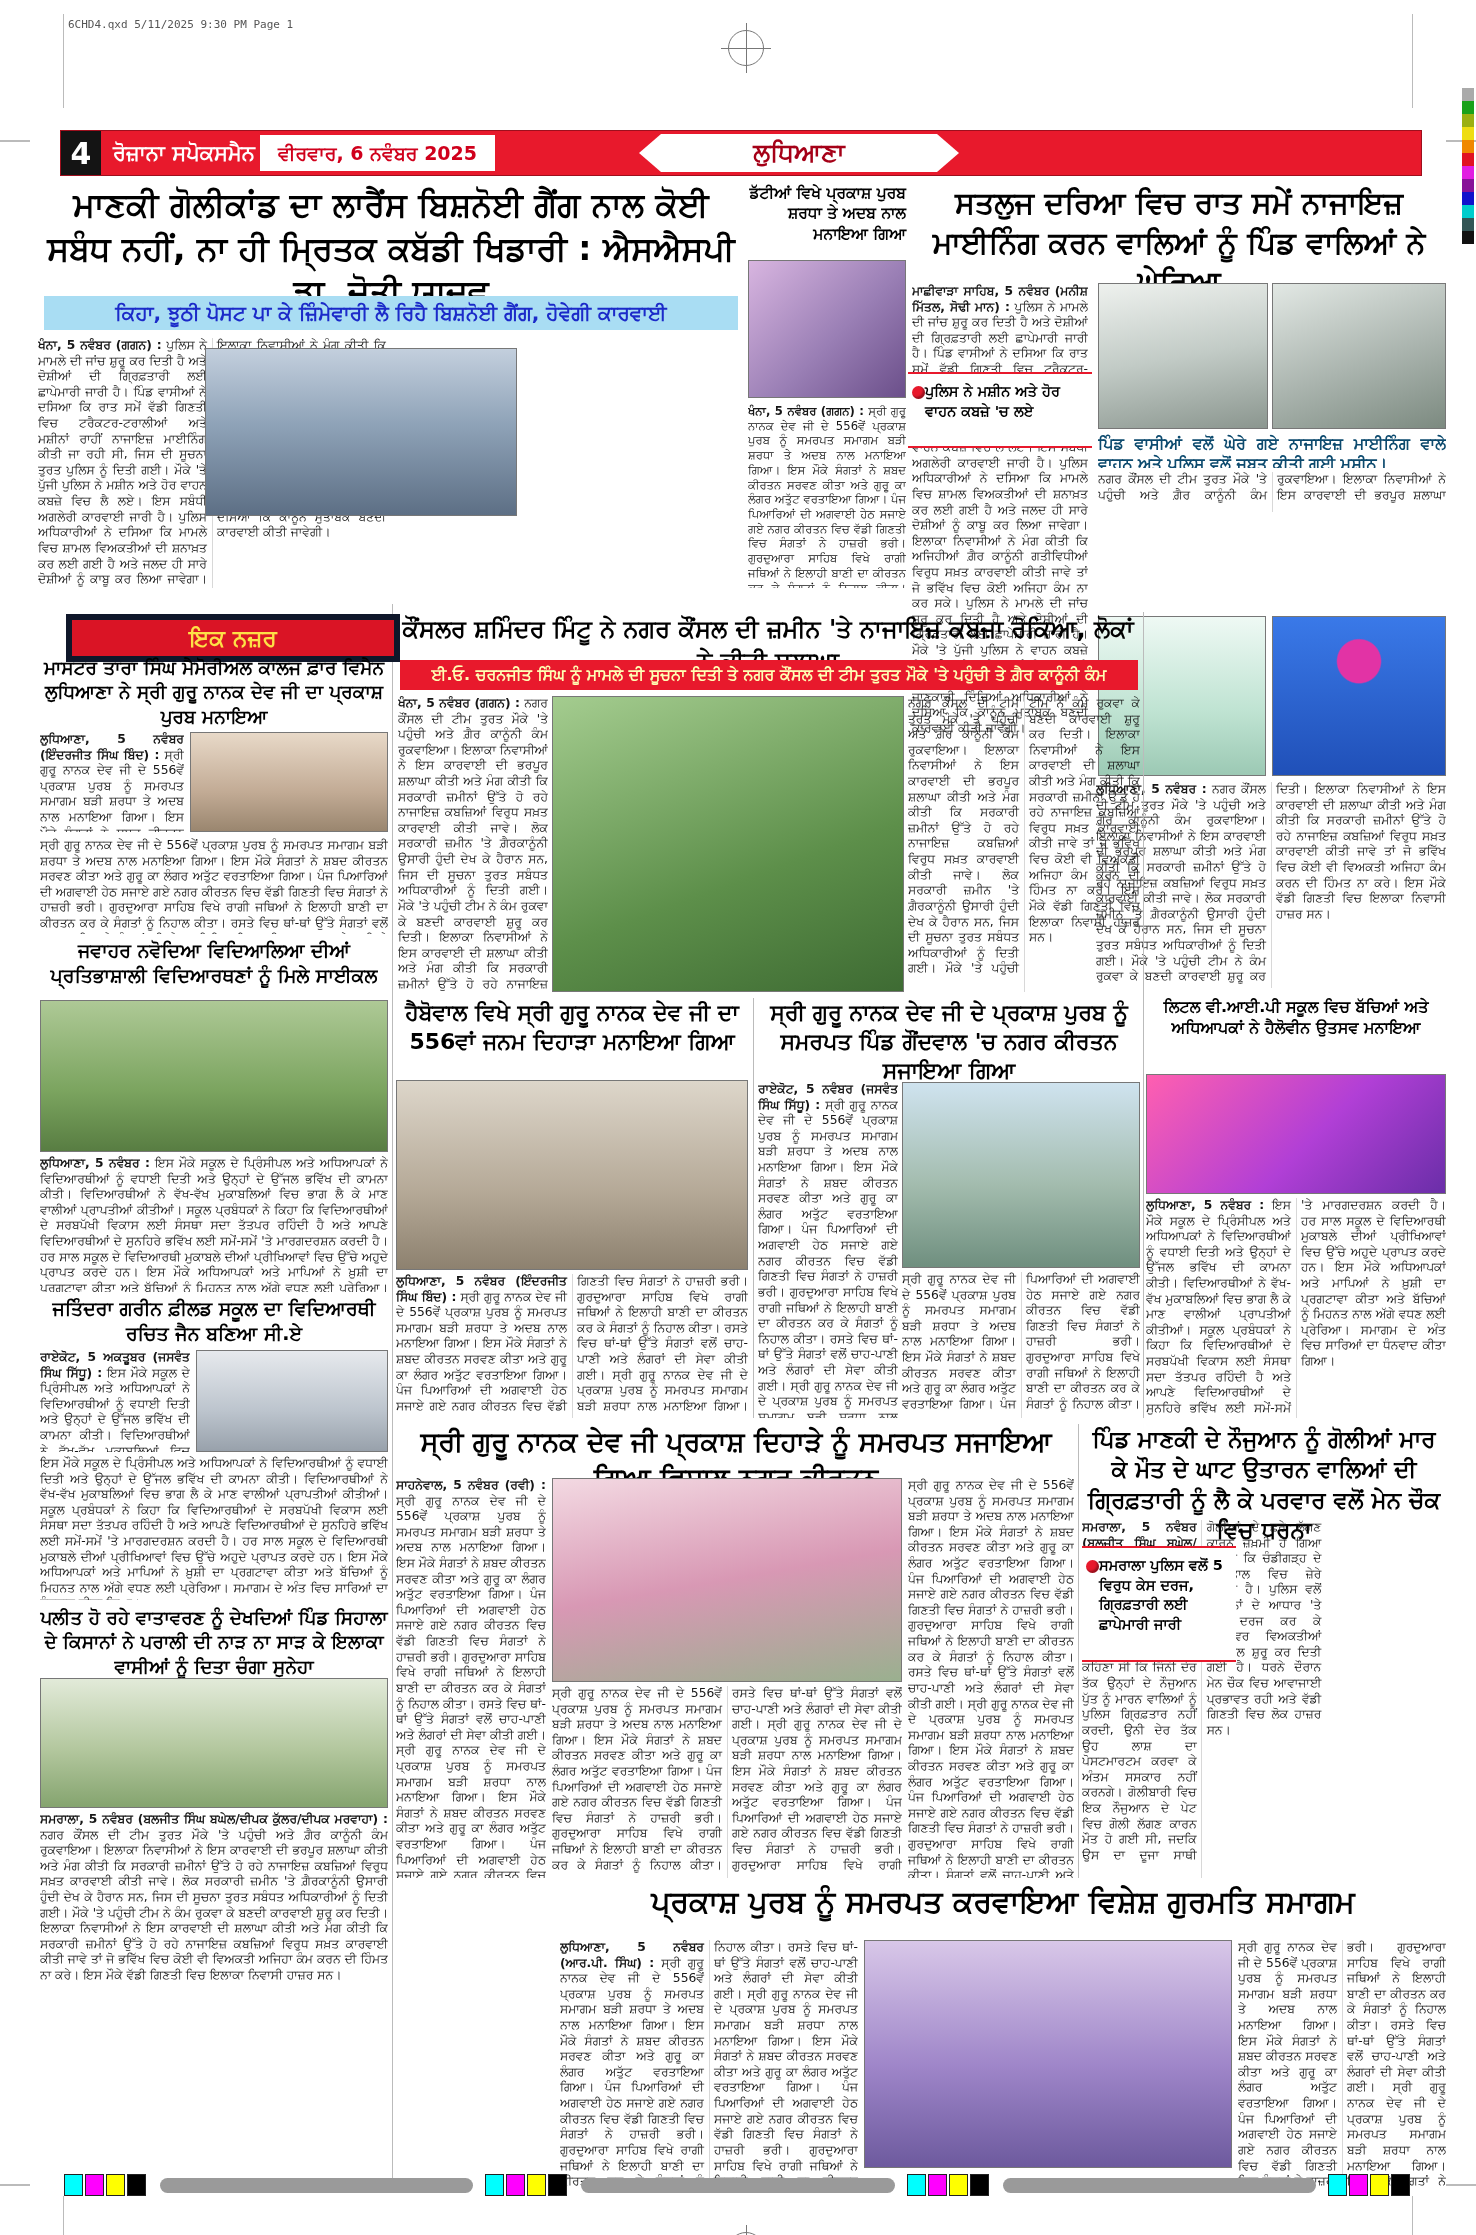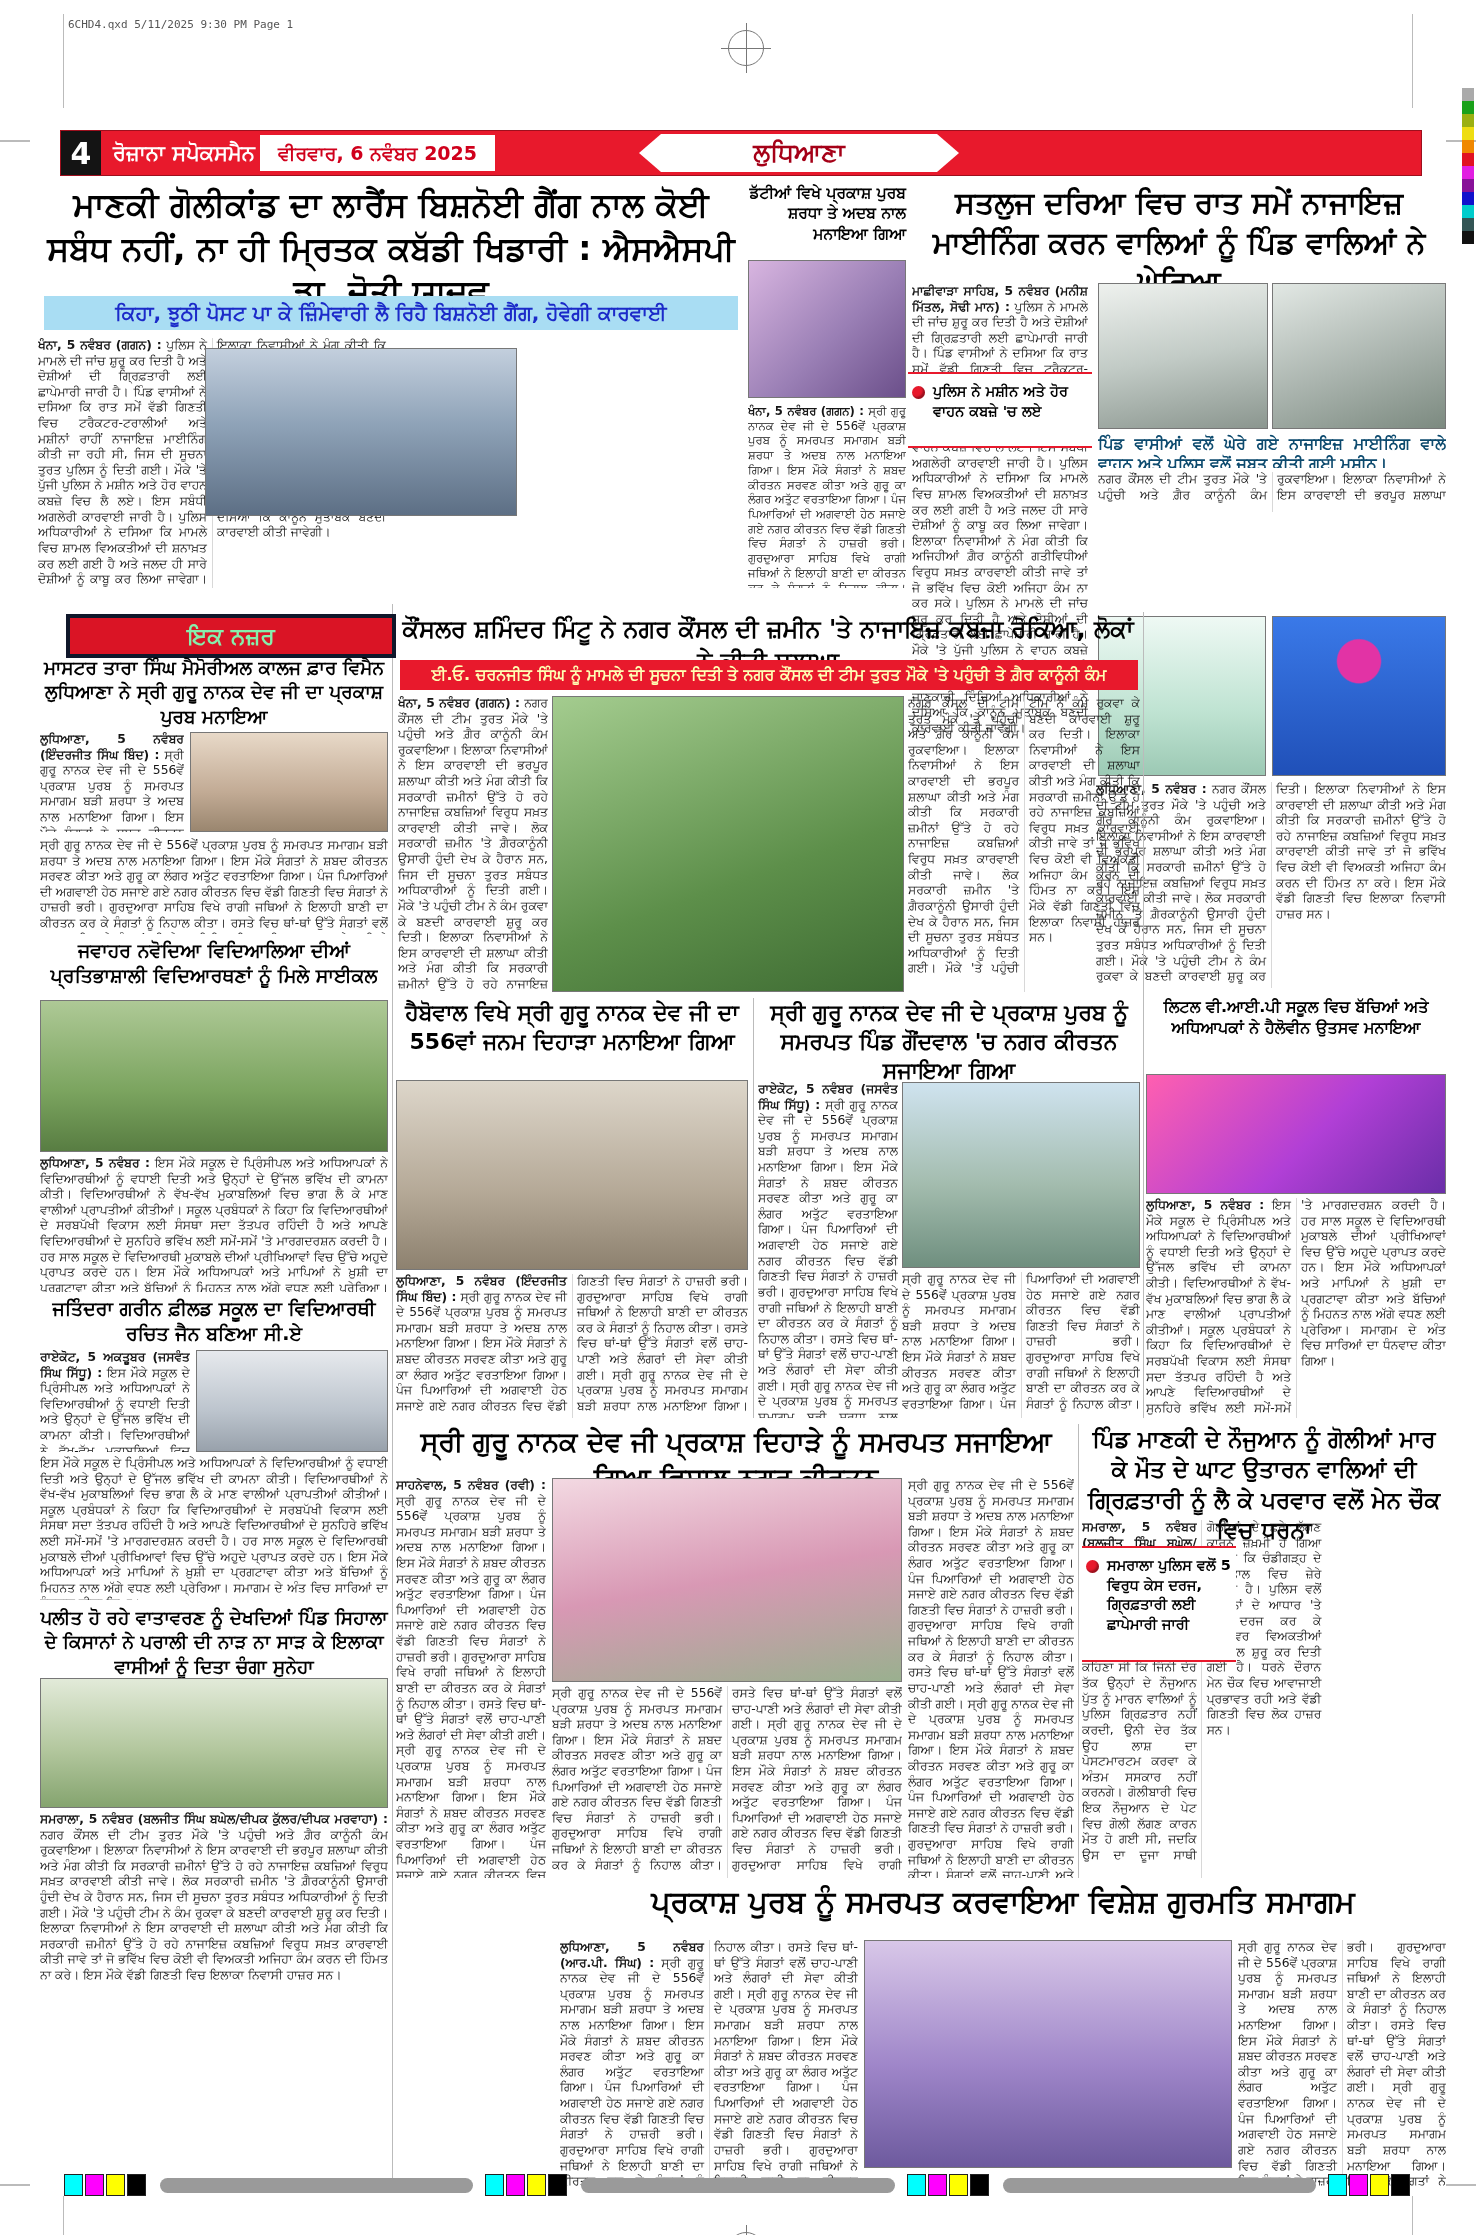--- a/index.html
+++ b/index.html
@@ -15,21 +15,21 @@
   .mast .brand{color:#fff;font-weight:bold;font-size:21px;display:flex;align-items:center;padding-left:12px;}
   .mast .cityband{position:absolute;left:578px;top:3px;width:320px;height:38px;background:#fff;
         clip-path:polygon(22px 0,calc(100% - 22px) 0,100% 50%,calc(100% - 22px) 100%,22px 100%,0 50%);
         display:flex;align-items:center;justify-content:center;color:#a50017;font-weight:bold;font-size:25px;}
   .mast .datebox{margin-left:auto;background:#fff;margin:4px 5px;display:flex;align-items:center;
         padding:0 18px;color:#d0001c;font-weight:bold;font-size:19px;}
   
   .h1{font-weight:bold;color:#000;text-align:center;line-height:1.32;}
   .subBlue{background:#a9ddf3;color:#1b2ac9;font-weight:bold;text-align:center;}
   .subRed{background:#e8192c;color:#ffffb4;font-weight:bold;text-align:center;}
-  .secHead{background:#da1425;color:#86efac;font-weight:bold;text-align:center;border:4px solid #0f172a;}
+  .secHead{background:#da1425;color:#fde047;font-weight:bold;text-align:center;border:6px solid #0f172a;}
   
   .bodytxt{font-size:12.3px;line-height:1.27;text-align:justify;color:#161616;overflow:hidden;
            column-gap:10px;column-rule:1px solid #d8d8d8;column-fill:auto;}
   .byl{font-weight:bold;}
   .cap{font-size:16px;font-weight:bold;line-height:1.25;color:#0c4a6e;text-align:justify;overflow:hidden;}
   
   .photo{border:1px solid #777;box-sizing:border-box;}
   .ph-press{background:linear-gradient(180deg,#c3cfdd 0%,#8fa3b8 45%,#5d6f85 100%);}
   .ph-dattian{background:linear-gradient(135deg,#d8b5e0,#9a7fb5 55%,#6b4f8a);}
   .ph-truck1{background:linear-gradient(170deg,#eef1ee 0%,#c2cbc6 50%,#8b968f);}
@@ -41,21 +41,21 @@
   .ph-street{background:linear-gradient(180deg,#cfe3ef 0%,#a3bcae 55%,#6f8f7f);}
   .ph-halloween{background:linear-gradient(135deg,#ff5fb0 0%,#b13fd6 55%,#6a2ea8);}
   .ph-class{background:linear-gradient(180deg,#e8d9c8 0%,#c2ab95 60%,#9a866f);}
   .ph-cycles{background:linear-gradient(180deg,#aec996 0%,#7ba45f 60%,#587d42);}
   .ph-group{background:linear-gradient(180deg,#e6e9ed 0%,#bcc4cd 60%,#98a1ab);}
   .ph-field{background:linear-gradient(180deg,#e2ead9 0%,#b3c79e 55%,#85a46f);}
   .ph-float{background:linear-gradient(170deg,#f3d9e2 0%,#d898b4 50%,#9ab08f);}
   .ph-crowd{background:linear-gradient(180deg,#d8c7e8 0%,#9f86c9 55%,#6d5a9e);}
   
   .bulletBox{border-top:2px solid #e8192c;border-bottom:2px solid #e8192c;background:#fff;
-             display:flex;gap:8px;align-items:flex-start;padding:8px 4px;box-sizing:border-box;}
+             display:flex;align-items:flex-start;padding:8px 4px;box-sizing:border-box;}
   .bulletBox .dot{width:13px;height:13px;border-radius:50%;background:#e8192c;flex:0 0 auto;margin-top:4px;
                   box-shadow:inset -2px -2px 2px rgba(0,0,0,.35);}
   .bulletBox .btxt{font-weight:bold;font-size:14.5px;line-height:1.35;color:#000;}
   
   .regcross{width:34px;height:34px;border:1px solid #777;border-radius:50%;position:relative;}
   .regcross:before{content:"";position:absolute;left:50%;top:-8px;bottom:-8px;width:1px;background:#777;}
   .regcross:after{content:"";position:absolute;top:50%;left:-8px;right:-8px;height:1px;background:#777;}
   .cbar{display:flex;align-items:center;}
   .cbar .patch{width:17px;height:20px;border:1px solid #222;margin-right:2px;}
   .cbar .gbar{flex:1;height:15px;background:#9a9a9a;border-radius:10px;margin:0 12px;}

